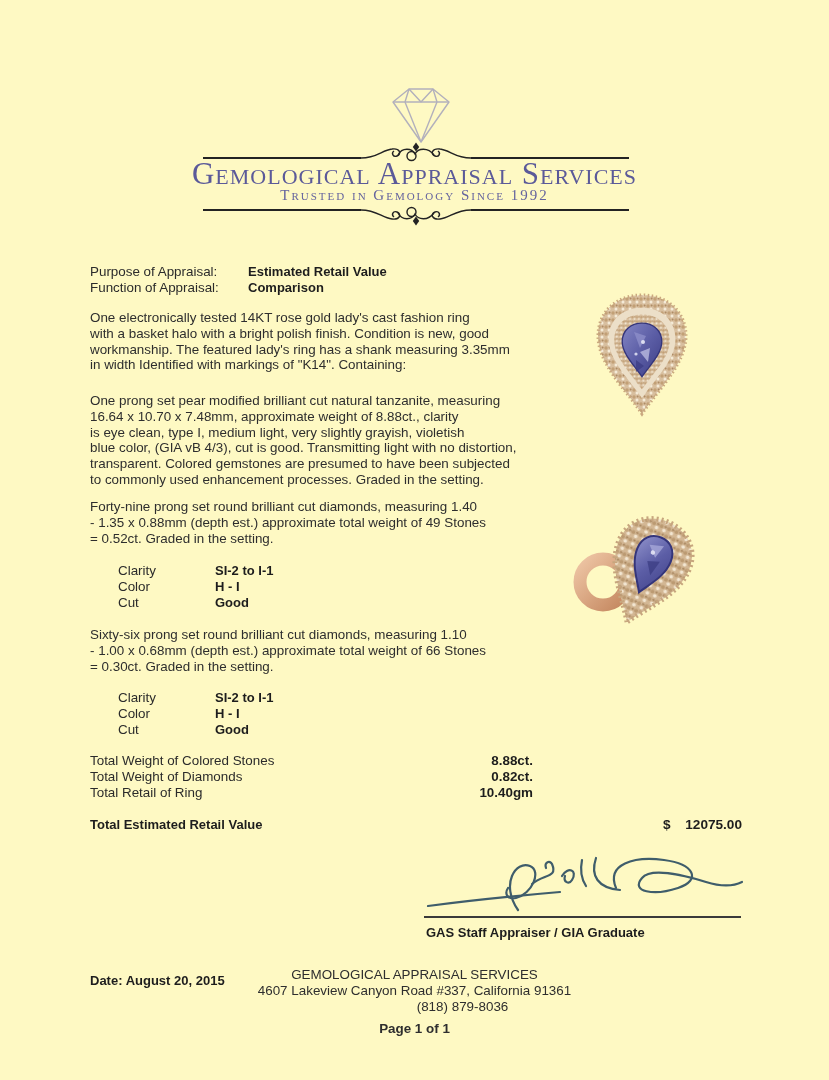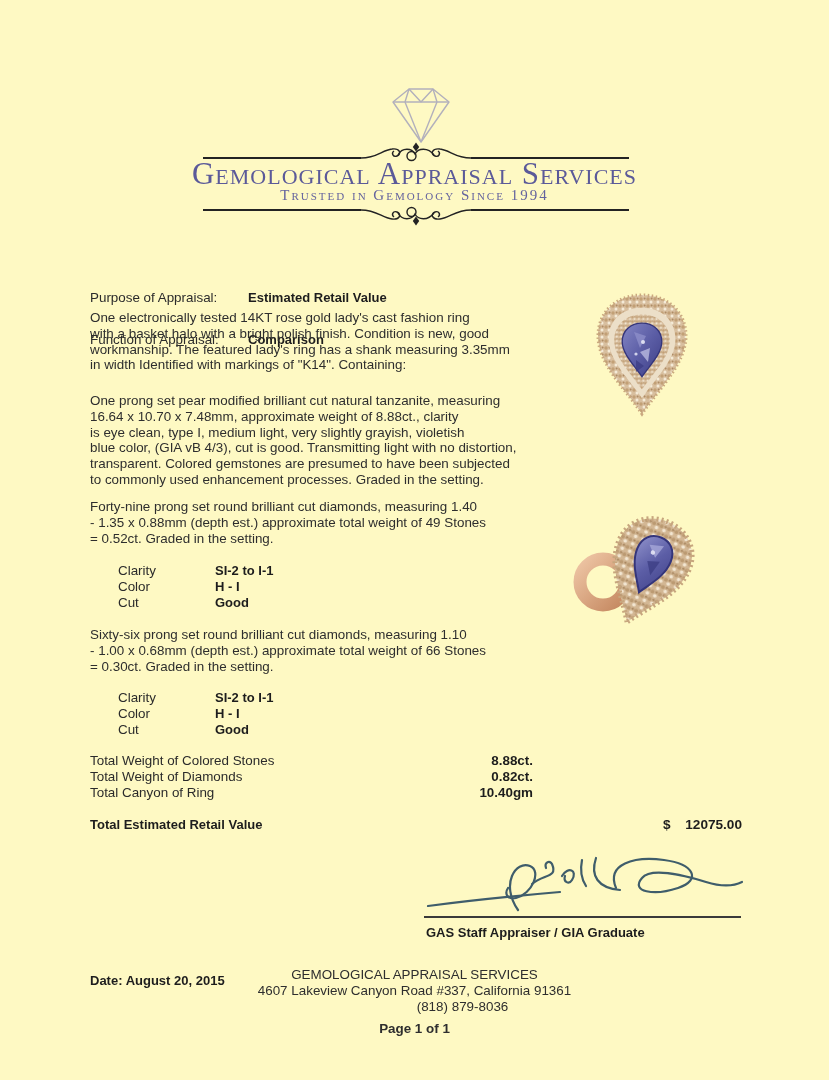--- a/index.html
+++ b/index.html
@@ -36,21 +36,21 @@
     text-align: center;
     font-family: "Liberation Serif", serif;
     font-variant: small-caps;
     font-size: 15px;
     letter-spacing: 2px;
     color: #64639e;
   }
   .flip { transform: scaleY(-1); }
   
   .info-row { line-height: 16px; font-size: 13.4px; }
-  .info-label { display: inline-block; width: 158px; margin-top: 26px; }
+  .info-label { display: inline-block; width: 158px; }
   
   .grade-row { line-height: 15.8px; font-size: 13.4px; }
   .grade-label { display: inline-block; width: 97px; }
   
   .totals { width: 443px; }
   .tot-row { position: relative; line-height: 15.8px; font-size: 13.4px; }
   .tot-value { position: absolute; right: 0; top: 0; font-weight: bold; color:#1d1d1d; }
   .retail-amount { display: flex; justify-content: space-between; width: 79px; font-weight: bold; font-size: 13.6px; color:#1d1d1d; }
   .sig-line { background: #3a3a3a; height: 2px; }
   .footer-line { width: 100%; text-align: center; font-size: 13.4px; line-height: 16px; color:#2e2e2e; }
@@ -77,21 +77,21 @@
       <path d="M160,17 C176,17 181,9 191,8 C199,7 201,13 196,15 C192,16.5 190,12 193,10"></path>
       <path d="M270,17 C254,17 249,9 239,8 C231,7 229,13 234,15 C238,16.5 240,12 237,10"></path>
       <path d="M197,14 C201,6 211,7 214,13 C217,7 227,6 233,14"></path>
       <path d="M206,15 a4.5,4.5 0 1 0 9,0 a4.5,4.5 0 1 0 -9,0"></path>
     </g>
     <path d="M215,1.5 l3.2,4.5 -3.2,4.5 -3.2,-4.5 Z" fill="#232323"></path>
   </svg>
 
   <div class="abs brand-name" style="left:0; top:156px;">Gemological Appraisal Services</div>
 
-  <div class="abs brand-tagline" style="left:0; top:187px;">Trusted in Gemology Since 1994</div>
+  <div class="abs brand-tagline" style="left:0; top:187px;">Trusted in Gemology Since 1992</div>
 
   <svg class="abs flip" style="left:201px; top:201px;" width="430" height="26" viewBox="0 0 430 26">
     <line x1="2" y1="17" x2="160" y2="17" stroke="#232323" stroke-width="2.2"></line>
     <line x1="270" y1="17" x2="428" y2="17" stroke="#232323" stroke-width="2.2"></line>
     <g fill="none" stroke="#232323" stroke-width="1.4">
       <path d="M160,17 C176,17 181,9 191,8 C199,7 201,13 196,15 C192,16.5 190,12 193,10"></path>
       <path d="M270,17 C254,17 249,9 239,8 C231,7 229,13 234,15 C238,16.5 240,12 237,10"></path>
       <path d="M197,14 C201,6 211,7 214,13 C217,7 227,6 233,14"></path>
       <path d="M206,15 a4.5,4.5 0 1 0 9,0 a4.5,4.5 0 1 0 -9,0"></path>
     </g>
@@ -154,21 +154,21 @@
   <div class="abs totals" style="left:90px; top:753px;">
     <div class="tot-row">
       <span>Total Weight of Colored Stones</span>
       <span class="tot-value">8.88ct.</span>
     </div>
     <div class="tot-row">
       <span>Total Weight of Diamonds</span>
       <span class="tot-value">0.82ct.</span>
     </div>
     <div class="tot-row">
-      <span>Total Canyon of Ring</span>
+      <span>Total Retail of Ring</span>
       <span class="tot-value">10.40gm</span>
     </div>
   </div>
 
   <div class="abs bold fs" style="left:90px; top:817px;">Total Estimated Retail Value</div>
   <div class="abs retail-amount" style="left:663px; top:817px;">
     <span>$</span>
     <span>12075.00</span>
   </div>
 

